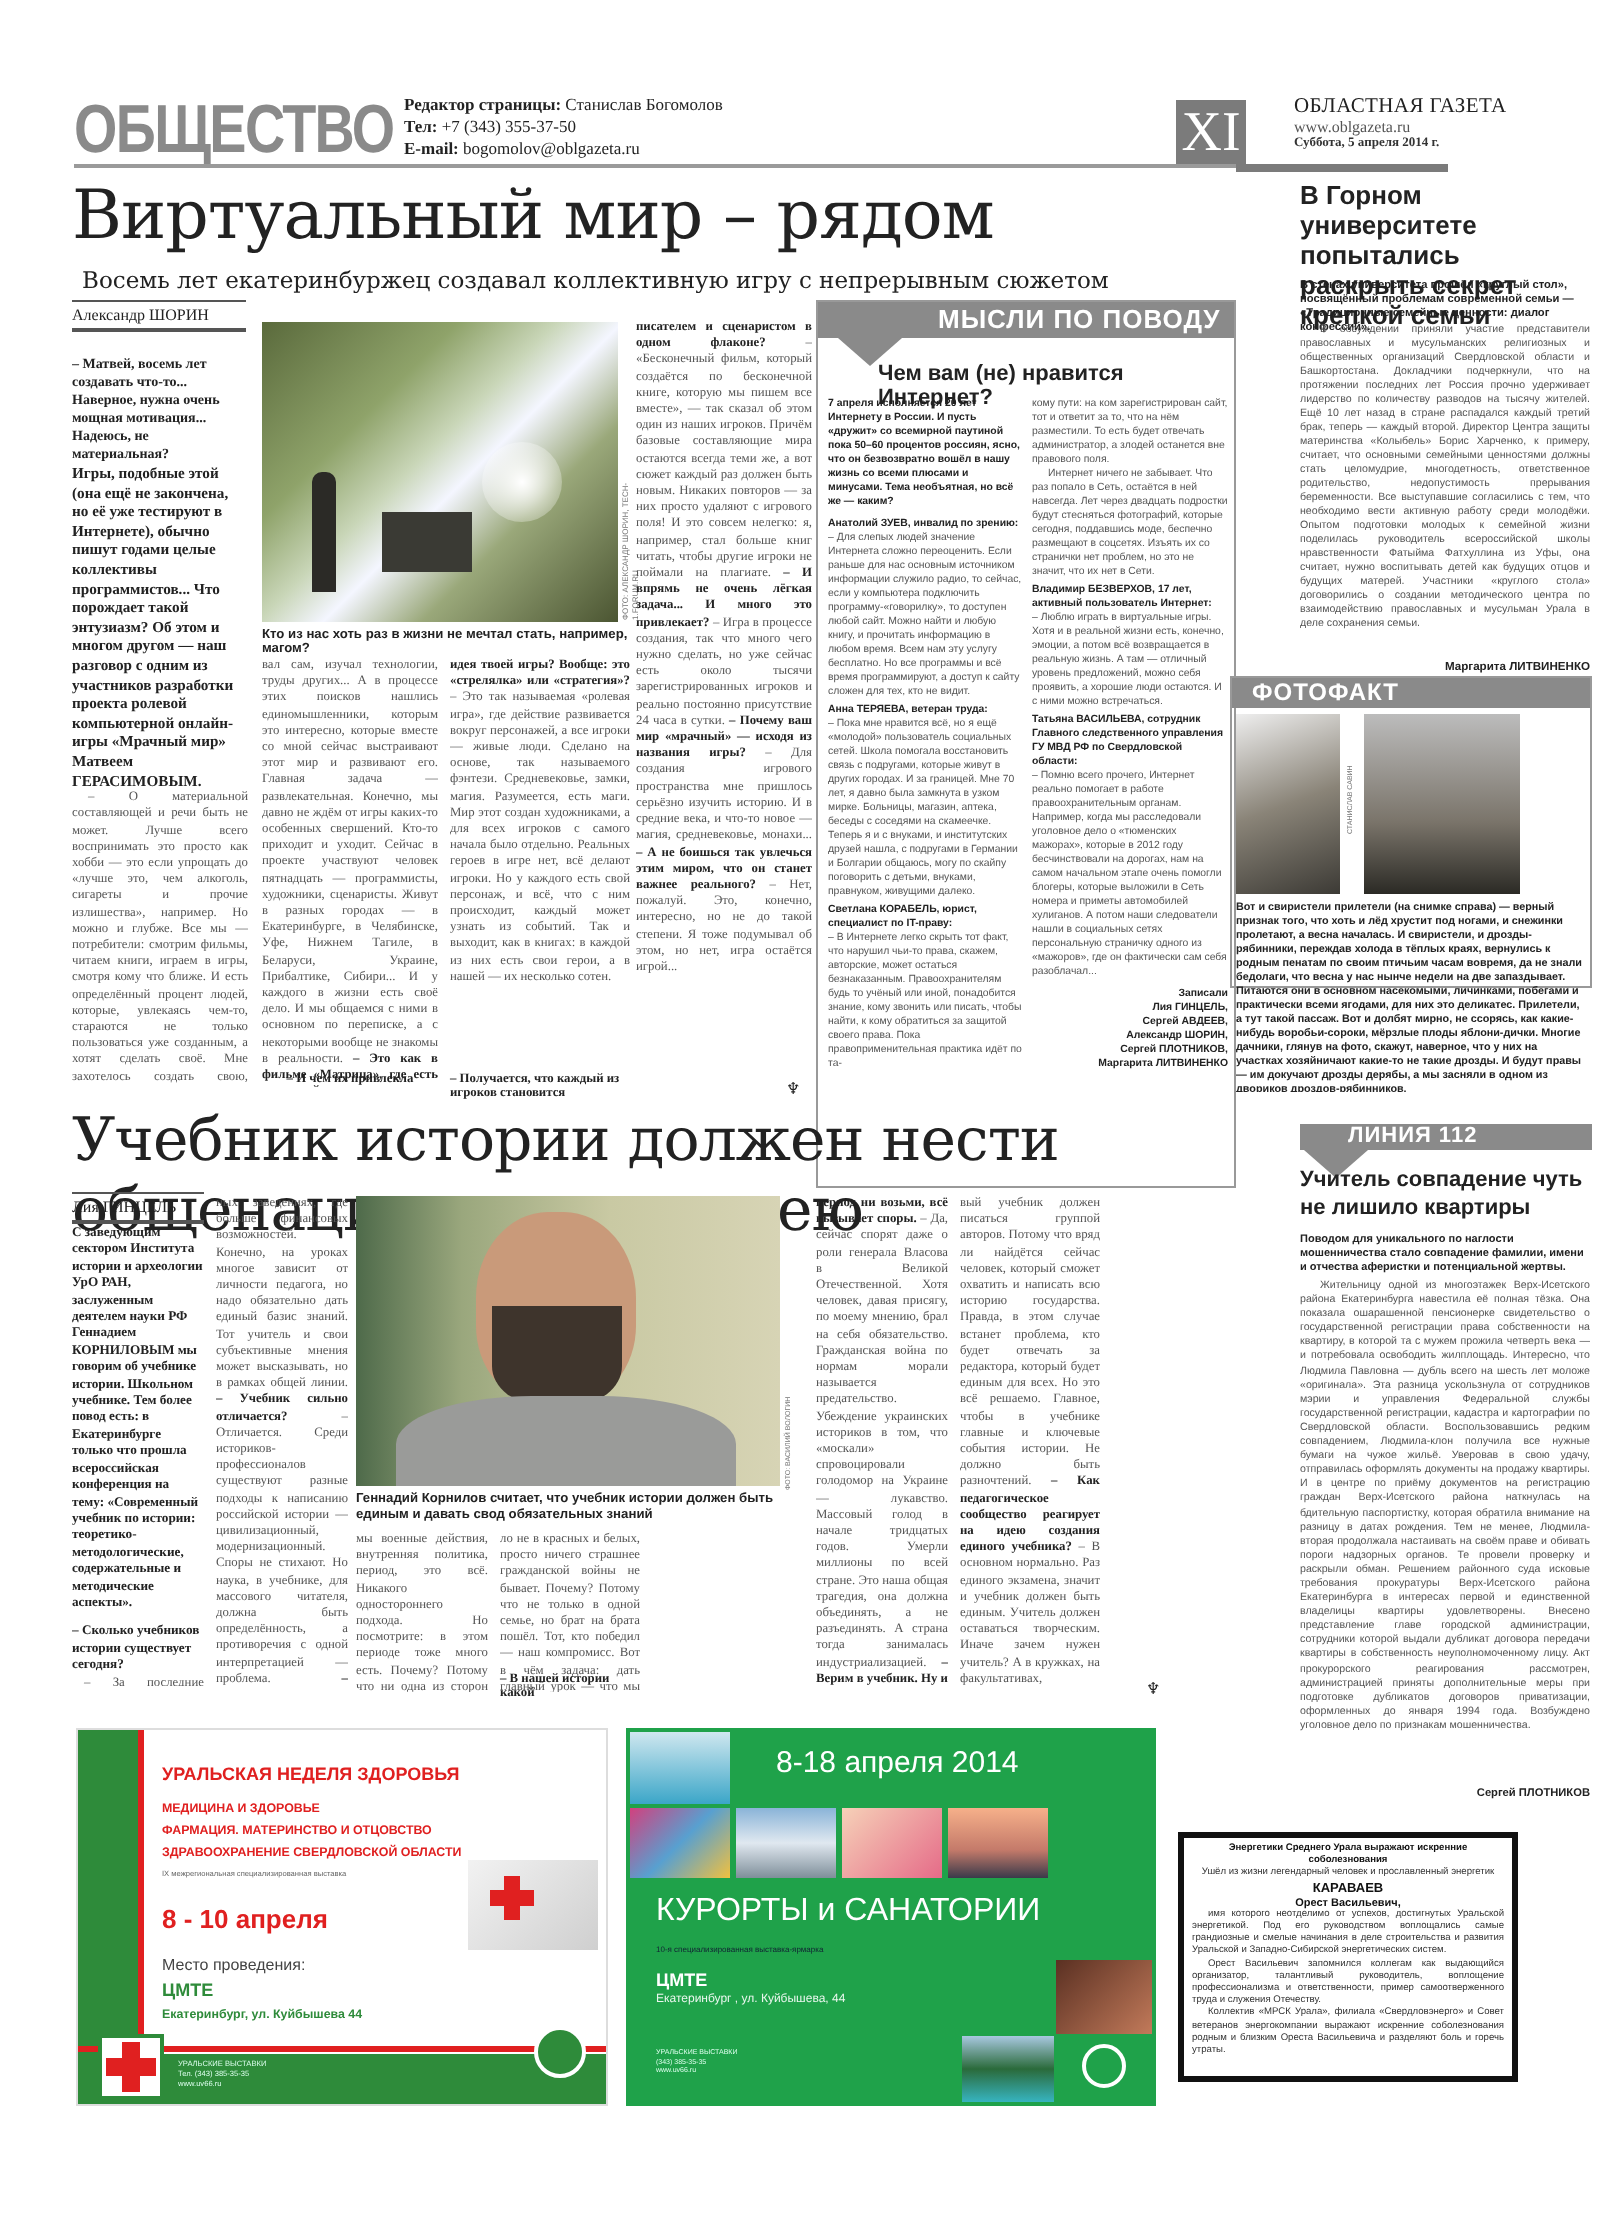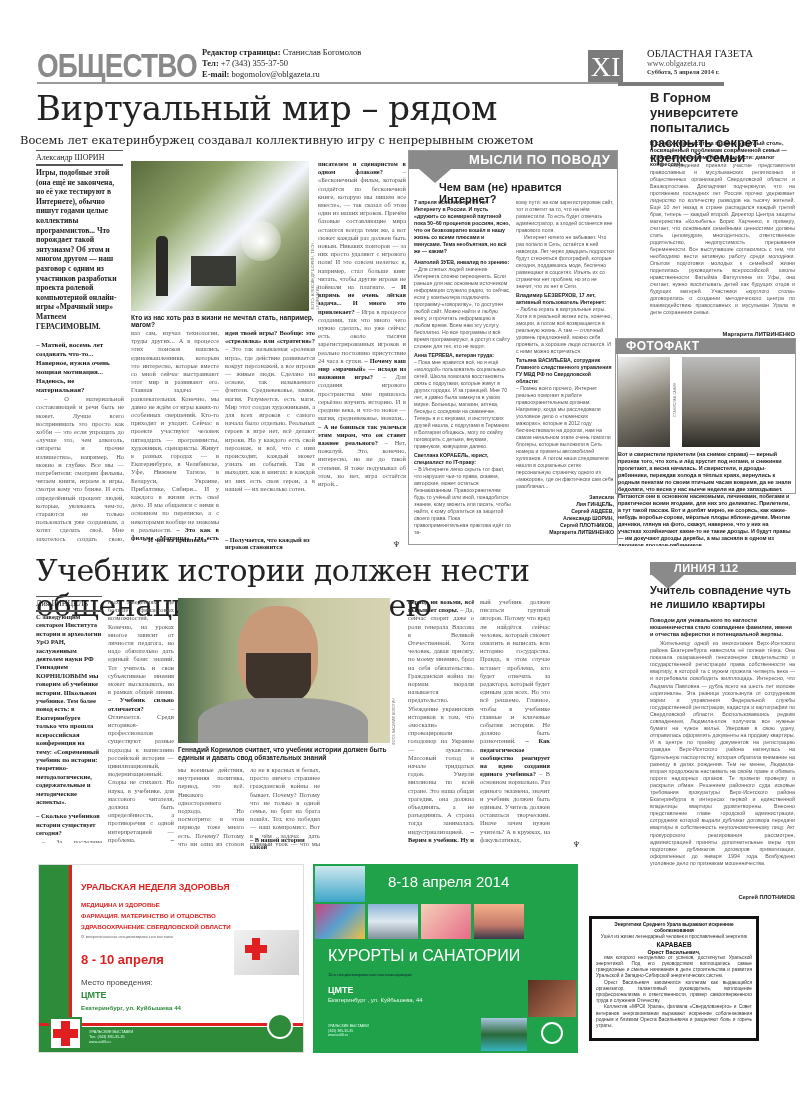--- a/index.html
+++ b/index.html
@@ -41,26 +41,26 @@
 <div class="abs mast">
   <div class="t">ОБЛАСТНАЯ ГАЗЕТА</div>
   <div class="u">www.oblgazeta.ru</div>
   <div class="d">Суббота, 5 апреля 2014 г.</div>
 </div>
 <div class="abs hr" style="left:37px;top:82px;width:325px"></div>
 <div class="abs hr" style="left:362px;top:82px;width:362px"></div>
 <div class="abs" style="left:618px;top:82px;width:106px;height:4px;background:#7b7b7b"></div>
 
 <div class="abs h1" style="left:36px;top:88px">Виртуальный мир – рядом</div>
-<div class="abs sub" style="left:20px;top:133px">Восемь лет екатеринбуржец создавал коллективную игру с непрерывным сюжетом</div>
+<div class="abs sub" style="left:41px;top:133px">Восемь лет екатеринбуржец создавал коллективную игру с непрерывным сюжетом</div>
 <div class="abs byline" style="left:36px;top:150px;width:87px">Александр ШОРИН</div>
 
 <div class="abs" style="left:36px;top:168px;width:88px;height:375px;overflow:hidden">
+  <div class="lead" style="margin-top:10px;font-size:7px;line-height:9px">– Матвей, восемь лет создавать что-то... Наверное, нужна очень мощная мотивация... Надеюсь, не материальная?</div>
   <div class="lead">Игры, подобные этой (она ещё не закончена, но её уже тестируют в Интернете), обычно пишут годами целые коллективы программистов... Что порождает такой энтузиазм? Об этом и многом другом — наш разговор с одним из участников разработки проекта ролевой компьютерной онлайн-игры «Мрачный мир» Матвеем ГЕРАСИМОВЫМ.</div>
-  <div class="lead" style="margin-top:10px;font-size:7px;line-height:9px">– Матвей, восемь лет создавать что-то... Наверное, нужна очень мощная мотивация... Надеюсь, не материальная?</div>
   <div class="txt" style="text-indent:8px">– О материальной составляющей и речи быть не может. Лучше всего воспринимать это просто как хобби — это если упрощать до «лучше это, чем алкоголь, сигареты и прочие излишества», например. Но можно и глубже. Все мы — потребители: смотрим фильмы, читаем книги, играем в игры, смотря кому что ближе. И есть определённый процент людей, которые, увлекаясь чем-то, стараются не только пользоваться уже созданным, а хотят сделать своё. Мне захотелось создать свою, уникальную игру. А восемь лет... Во-первых, такую вещь быстро не сделаешь, во-вторых, многому пришлось учиться, по сути, с нуля. Хотя начинал я одному. Искал рисунки, сюжеты, рисо-</div>
 </div>
 
 <div class="abs photo" style="left:131px;top:161px;width:178px;height:150px;background:linear-gradient(135deg,#5a6a3c 0%,#8fa36a 30%,#c9d6b8 45%,#f4f6ff 55%,#9aa87a 70%,#4b5532 100%)">
   <div class="abs" style="left:60px;top:95px;width:45px;height:30px;background:#3a3a34"></div>
   <div class="abs" style="left:25px;top:75px;width:12px;height:60px;background:#2b2a26;border-radius:5px 5px 0 0"></div>
   <div class="abs" style="left:110px;top:60px;width:40px;height:40px;border-radius:50%;background:radial-gradient(#fff,rgba(255,255,255,0))"></div>
 </div>
 <div class="abs" style="left:310px;top:230px;width:6px;height:80px;font-size:4px;writing-mode:vertical-rl;transform:rotate(180deg);color:#777;font-family:'Liberation Sans',sans-serif">ФОТО: АЛЕКСАНДР ШОРИН, TECH-1.FORUM.RU</div>
 <div class="abs caption" style="left:131px;top:314px;width:190px">Кто из нас хоть раз в жизни не мечтал стать, например, магом?</div>
@@ -83,21 +83,21 @@
   <span>– «Бесконечный фильм, который создаётся по бесконечной книге, которую мы пишем все вместе», — так сказал об этом один из наших игроков. Причём базовые составляющие мира остаются всегда теми же, а вот сюжет каждый раз должен быть новым. Никаких повторов — за них просто удаляют с игрового поля! И это совсем нелегко: я, например, стал больше книг читать, чтобы другие игроки не поймали на плагиате.</span>
   <b>– И впрямь не очень лёгкая задача... И много это привлекает?</b>
   <span>– Игра в процессе создания, так что много чего нужно сделать, но уже сейчас есть около тысячи зарегистрированных игроков и реально постоянно присутствие 24 часа в сутки.</span>
   <b>– Почему ваш мир «мрачный» — исходя из названия игры?</b>
   <span>– Для создания игрового пространства мне пришлось серьёзно изучить историю. И в средние века, и что-то новое — магия, средневековье, монахи...</span>
   <b>– А не боишься так увлечься этим миром, что он станет важнее реального?</b>
   <span>– Нет, пожалуй. Это, конечно, интересно, но не до такой степени. Я тоже подумывал об этом, но нет, игра остаётся игрой...</span>
 </div>
 <div class="abs" style="left:393px;top:540px;font-size:8px">♆</div>
 
-<div class="abs box" style="left:408px;top:150px;width:210px;height:395px">
+<div class="abs box" style="left:408px;top:150px;width:210px;height:444px">
   <div class="abs greybar" style="left:0;top:0;width:208px;height:18px;font-size:13px;padding-left:60px;line-height:18px">МЫСЛИ ПО ПОВОДУ</div>
   <div class="abs tri" style="left:10px;top:18px;border-top-color:#8a8a8a"></div>
   <div class="abs sans" style="left:30px;top:30px;font-size:11px;font-weight:bold;color:#222">Чем вам (не) нравится Интернет?</div>
   <div class="abs" style="left:5px;top:48px;width:98px;height:340px;overflow:hidden;font-family:'Liberation Sans',sans-serif;font-size:5.2px;line-height:7px;color:#555">
     <div style="font-weight:bold;color:#222">7 апреля исполняется 20 лет Интернету в России. И пусть «дружит» со всемирной паутиной пока 50–60 процентов россиян, ясно, что он безвозвратно вошёл в нашу жизнь со всеми плюсами и минусами. Тема необъятная, но всё же — каким?</div>
     <div style="font-weight:bold;color:#222;margin-top:4px">Анатолий ЗУЕВ, инвалид по зрению:</div>
     <div>– Для слепых людей значение Интернета сложно переоценить. Если раньше для нас основным источником информации служило радио, то сейчас, если у компьютера подключить программу-«говорилку», то доступен любой сайт. Можно найти и любую книгу, и прочитать информацию в любом время. Всем нам эту услугу бесплатно. Но все программы и всё время программируют, а доступ к сайту сложен для тех, кто не видит.</div>
     <div style="font-weight:bold;color:#222;margin-top:2px">Анна ТЕРЯЕВА, ветеран труда:</div>
     <div>– Пока мне нравится всё, но я ещё «молодой» пользователь социальных сетей. Школа помогала восстановить связь с подругами, которые живут в других городах. И за границей. Мне 70 лет, я давно была замкнута в узком мирке. Больницы, магазин, аптека, беседы с соседями на скамеечке. Теперь я и с внуками, и институтских друзей нашла, с подругами в Германии и Болгарии общаюсь, могу по скайпу поговорить с детьми, внуками, правнуком, живущими далеко.</div>
     <div style="font-weight:bold;color:#222;margin-top:2px">Светлана КОРАБЕЛЬ, юрист, специалист по IT-праву:</div>

